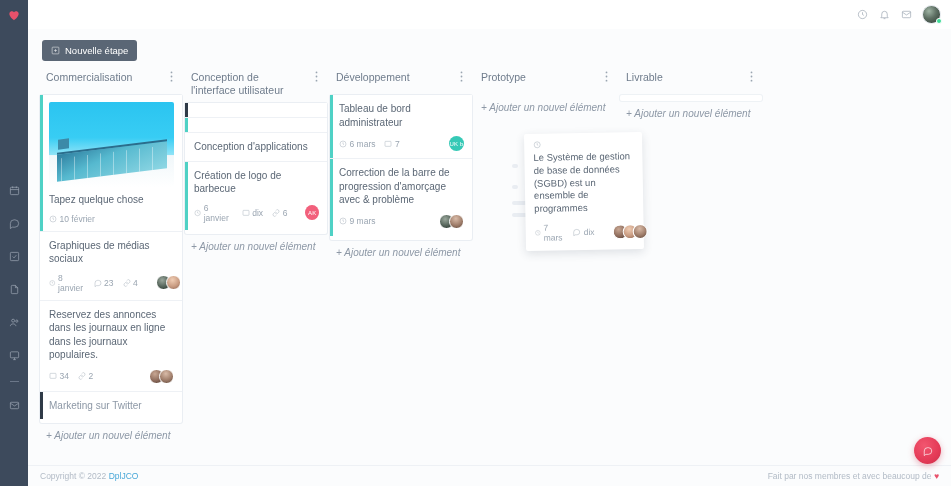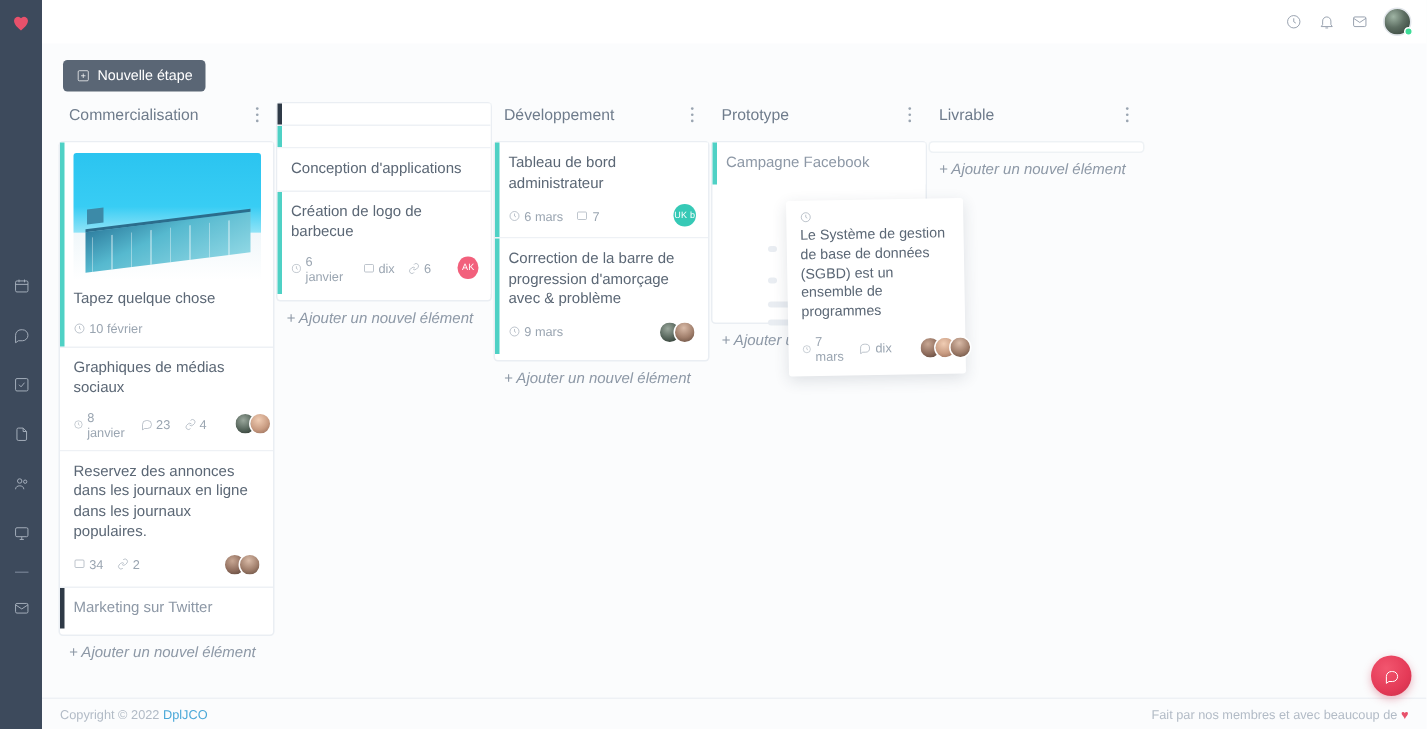--- a/index.html
+++ b/index.html
@@ -397,20 +397,30 @@
         <article class="card">
           <span class="bar bar-dark"></span>
           <div class="card-title muted">Marketing sur Twitter</div>
         </article>
 
       </div>
       <div class="add-item">+ Ajouter un nouvel élément</div>
     </section>
 
     <section class="column">
+      <div class="col-head">
+        <div class="col-title">Conception de l'interface utilisateur</div>
+        <div class="col-menu">
+          <svg viewBox="0 0 4 16">
+              <circle cx="2" cy="2" r="1.3"></circle>
+              <circle cx="2" cy="8" r="1.3"></circle>
+              <circle cx="2" cy="14" r="1.3"></circle>
+            </svg>
+        </div>
+      </div>
       <div class="col-body">
 
         <article class="card">
           <span class="bar bar-dark"></span>
         </article>
 
         <article class="card">
           <span class="bar bar-teal"></span>
         </article>
 
@@ -513,26 +523,20 @@
     <section class="column">
       <div class="col-head">
         <div class="col-title">Prototype</div>
         <div class="col-menu">
           <svg viewBox="0 0 4 16">
               <circle cx="2" cy="2" r="1.3"></circle>
               <circle cx="2" cy="8" r="1.3"></circle>
               <circle cx="2" cy="14" r="1.3"></circle>
             </svg>
         </div>
-      </div>
-      <div class="col-body" style="min-height:120px">
-        <article class="card">
-          <span class="bar bar-teal"></span>
-          <div class="card-title muted">Campagne Facebook</div>
-        </article>
       </div>
       <div class="add-item">+ Ajouter un nouvel élément</div>
     </section>
 
     <section class="column">
       <div class="col-head">
         <div class="col-title">Livrable</div>
         <div class="col-menu">
           <svg viewBox="0 0 4 16">
               <circle cx="2" cy="2" r="1.3"></circle>

